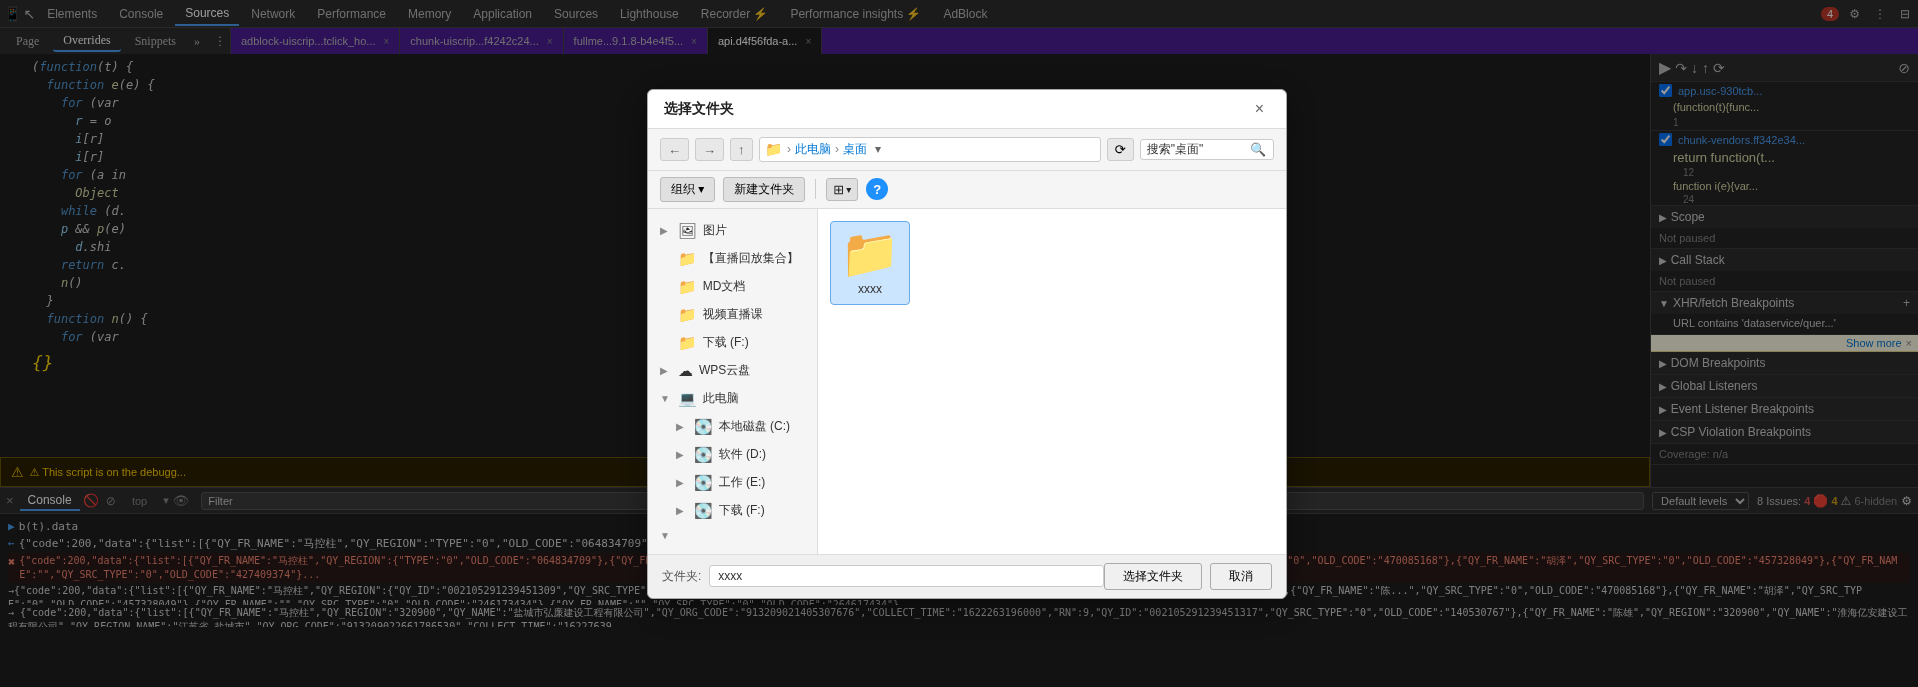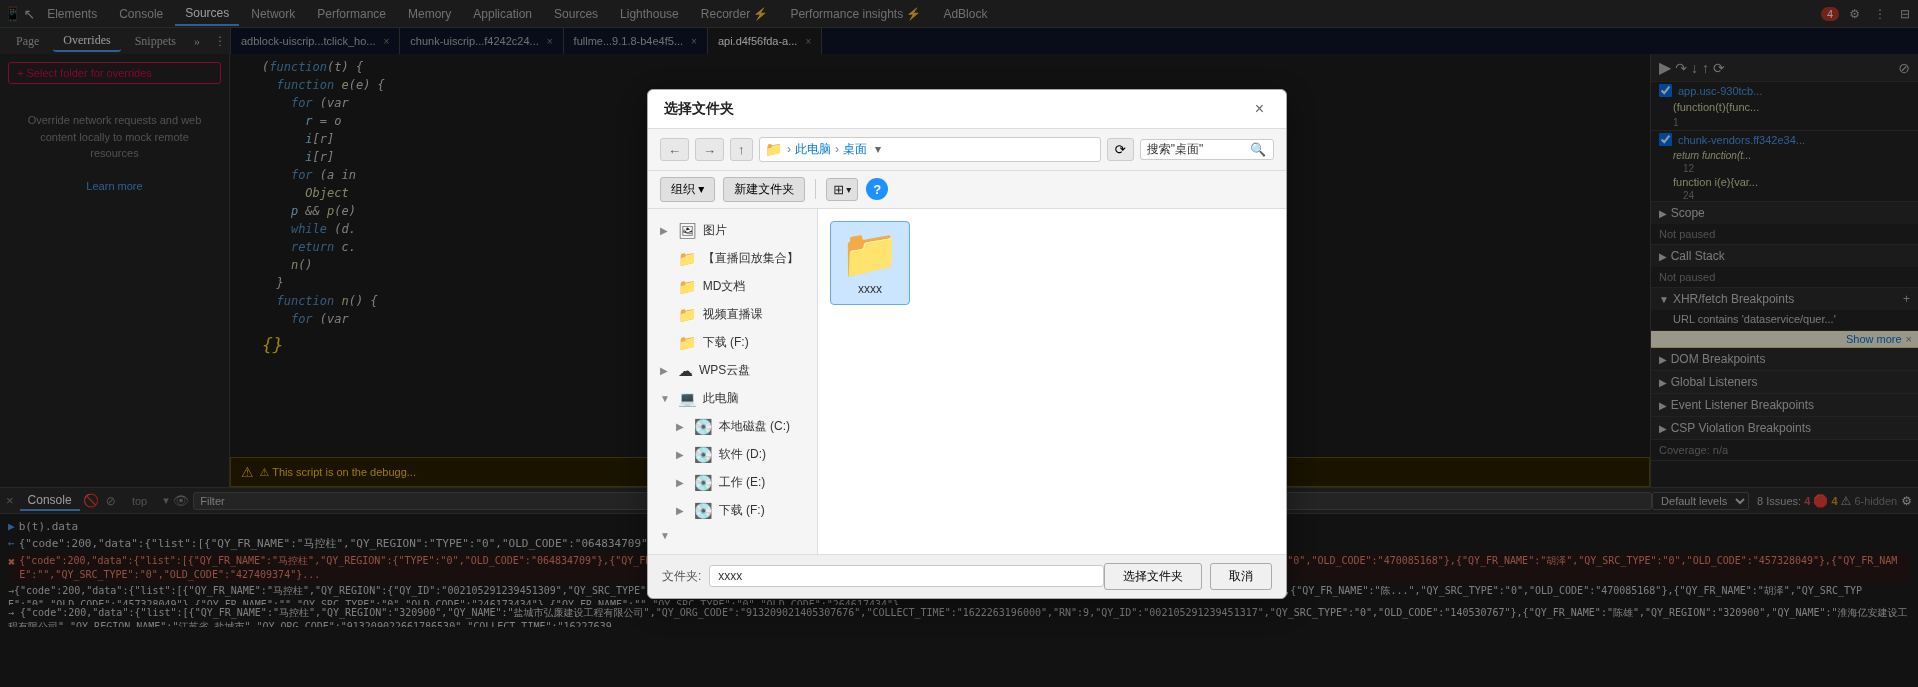--- a/index.html
+++ b/index.html
@@ -90,21 +90,21 @@
     
     .code-area {
       flex: 1;
       background: #1e1e1e;
       overflow: hidden;
       display: flex;
       flex-direction: column;
     }
     .file-tabs-bar {
       display: flex;
-      background: #0f172a;
+      background: #4c1d95;
       border-bottom: 1px solid #444;
       height: 26px;
       overflow: hidden;
     }
     .file-tab {
       display: flex;
       align-items: center;
       gap: 4px;
       padding: 2px 10px;
       font-size: 11px;
@@ -211,21 +211,21 @@
       align-items: center;
       background: #2d2d2d;
       border-bottom: 1px solid #444;
       height: 26px;
       padding: 0 6px;
     }
     .console-tab { padding: 2px 8px; font-size: 12px; color: #fff; border-bottom: 2px solid #4d9ff5; }
     .console-icons { display: flex; align-items: center; gap: 6px; margin-left: 4px; color: #888; font-size: 13px; }
     .console-icons span { cursor: pointer; }
     .console-filter {
-      margin: 0 0;
+      margin: 0 8px;
       flex: 1;
       background: #3c3c3c;
       border: 1px solid #555;
       border-radius: 3px;
       padding: 2px 6px;
       color: #ccc;
       font-size: 11px;
     }
     .console-level-select {
       background: #2d2d2d;
@@ -555,28 +555,20 @@
     </span>
     <span class="file-tab active">
       <span>api.d4f56fda-a...</span>
       <span class="close-x">×</span>
     </span>
   </div>
 </div>
 
 <div class="main-layout" style="height: calc(687px - 28px - 26px - 200px);">
 
-  <div class="left-sidebar">
-    <button class="select-folder-btn">+ Select folder for overrides</button>
-    <div class="sidebar-info">
-      <span>Override network requests and web content locally to mock remote resources</span>
-      <br><br>
-      <a>Learn more</a>
-    </div>
-  </div>
 
   <div class="code-area">
     <div class="code-editor">
       <div class="code-line">
         <span class="line-num"></span>
         <span class="line-content"><span class="punc">(</span><span class="kw">function</span><span class="punc">(t) {</span></span>
       </div>
       <div class="code-line">
         <span class="line-num"></span>
         <span class="line-content">  <span class="kw">function</span> <span class="fn">e</span><span class="punc">(e) {</span></span>
@@ -600,25 +592,29 @@
       <div class="code-line">
         <span class="line-num"></span>
         <span class="line-content">    <span class="kw">for</span> <span class="punc">(a in</span></span>
       </div>
       <div class="code-line">
         <span class="line-num"></span>
         <span class="line-content">      <span class="fn">Object</span></span>
       </div>
       <div class="code-line">
         <span class="line-num"></span>
+        <span class="line-content">    <span class="kw">while</span> <span class="punc">(d.</span></span>
+      </div>
+      <div class="code-line">
+        <span class="line-num"></span>
         <span class="line-content">    <span class="var">p</span> &amp;&amp; <span class="fn">p</span><span class="punc">(e)</span></span>
       </div>
       <div class="code-line">
         <span class="line-num"></span>
-        <span class="line-content">    <span class="kw">while</span> <span class="punc">(d.</span></span>
+        <span class="line-content">      <span class="var">d</span>.shi</span>
       </div>
       <div class="code-line">
         <span class="line-num"></span>
         <span class="line-content">    <span class="kw">return</span> c.</span>
       </div>
       <div class="code-line">
         <span class="line-num"></span>
         <span class="line-content">    <span class="fn">n</span><span class="punc">()</span></span>
       </div>
       <div class="code-line">
@@ -665,21 +661,21 @@
       <div style="display:flex; align-items:center; gap:4px; padding:2px 22px;">
         <span style="color:#888; font-size:10px;">1</span>
       </div>
     </div>
 
     <div style="border-bottom:1px solid #3a3a3a;">
       <div class="file-item">
         <input type="checkbox" checked="" style="">
         <span style="color:#4d9ff5; font-size:11px;">chunk-vendors.ff342e34...</span>
       </div>
-      <div style="padding:2px 8px 2px 22px; font-size:10px; color:#dcdcaa;font-style:italic;">return function(t...</div>
+      <div style="padding:2px 8px 2px 22px; font-size:13px; color:#dcdcaa;">return function(t...</div>
       <div style="padding:0 8px 0 32px; font-size:10px; color:#888;">12</div>
       <div style="padding:2px 8px 2px 22px; font-size:11px; color:#dcdcaa;">function i(e){var...</div>
       <div style="padding:0 8px 0 32px; font-size:10px; color:#888;">24</div>
     </div>
 
     <div class="right-section">
       <div class="right-section-header">
         <span class="chevron">▶</span>
         <span>Scope</span>
       </div>

